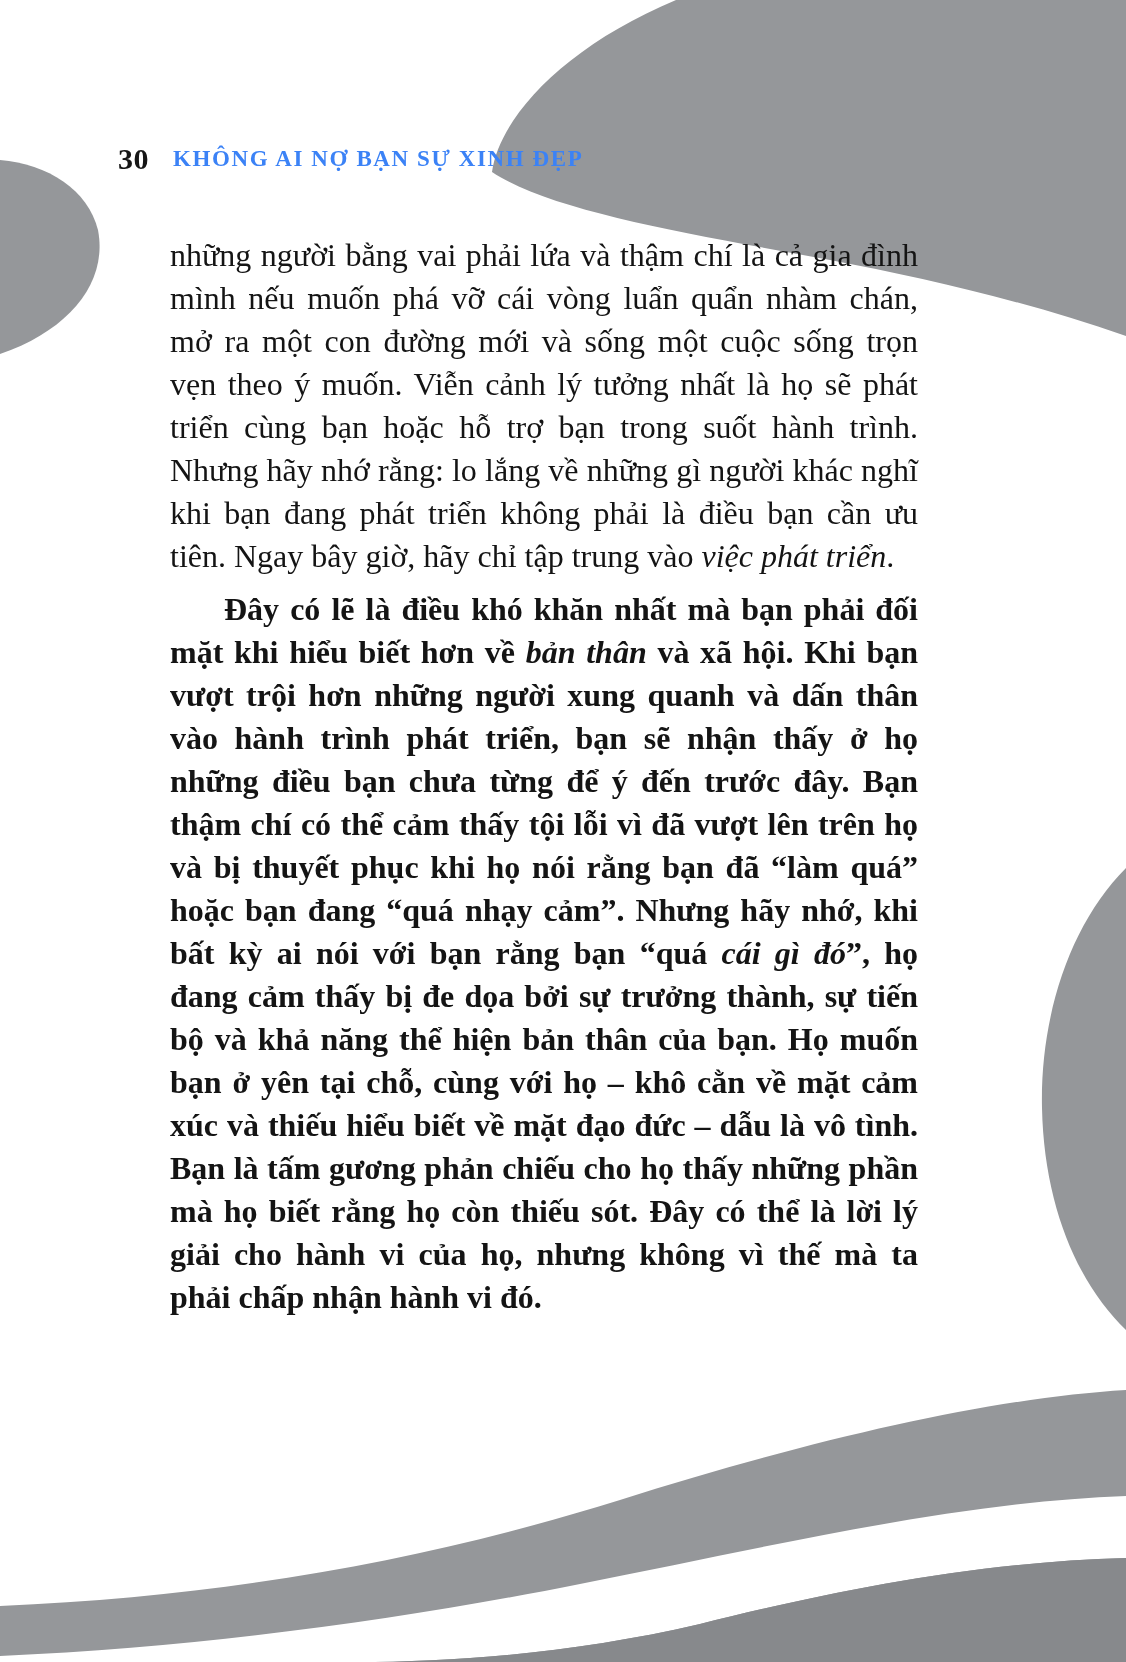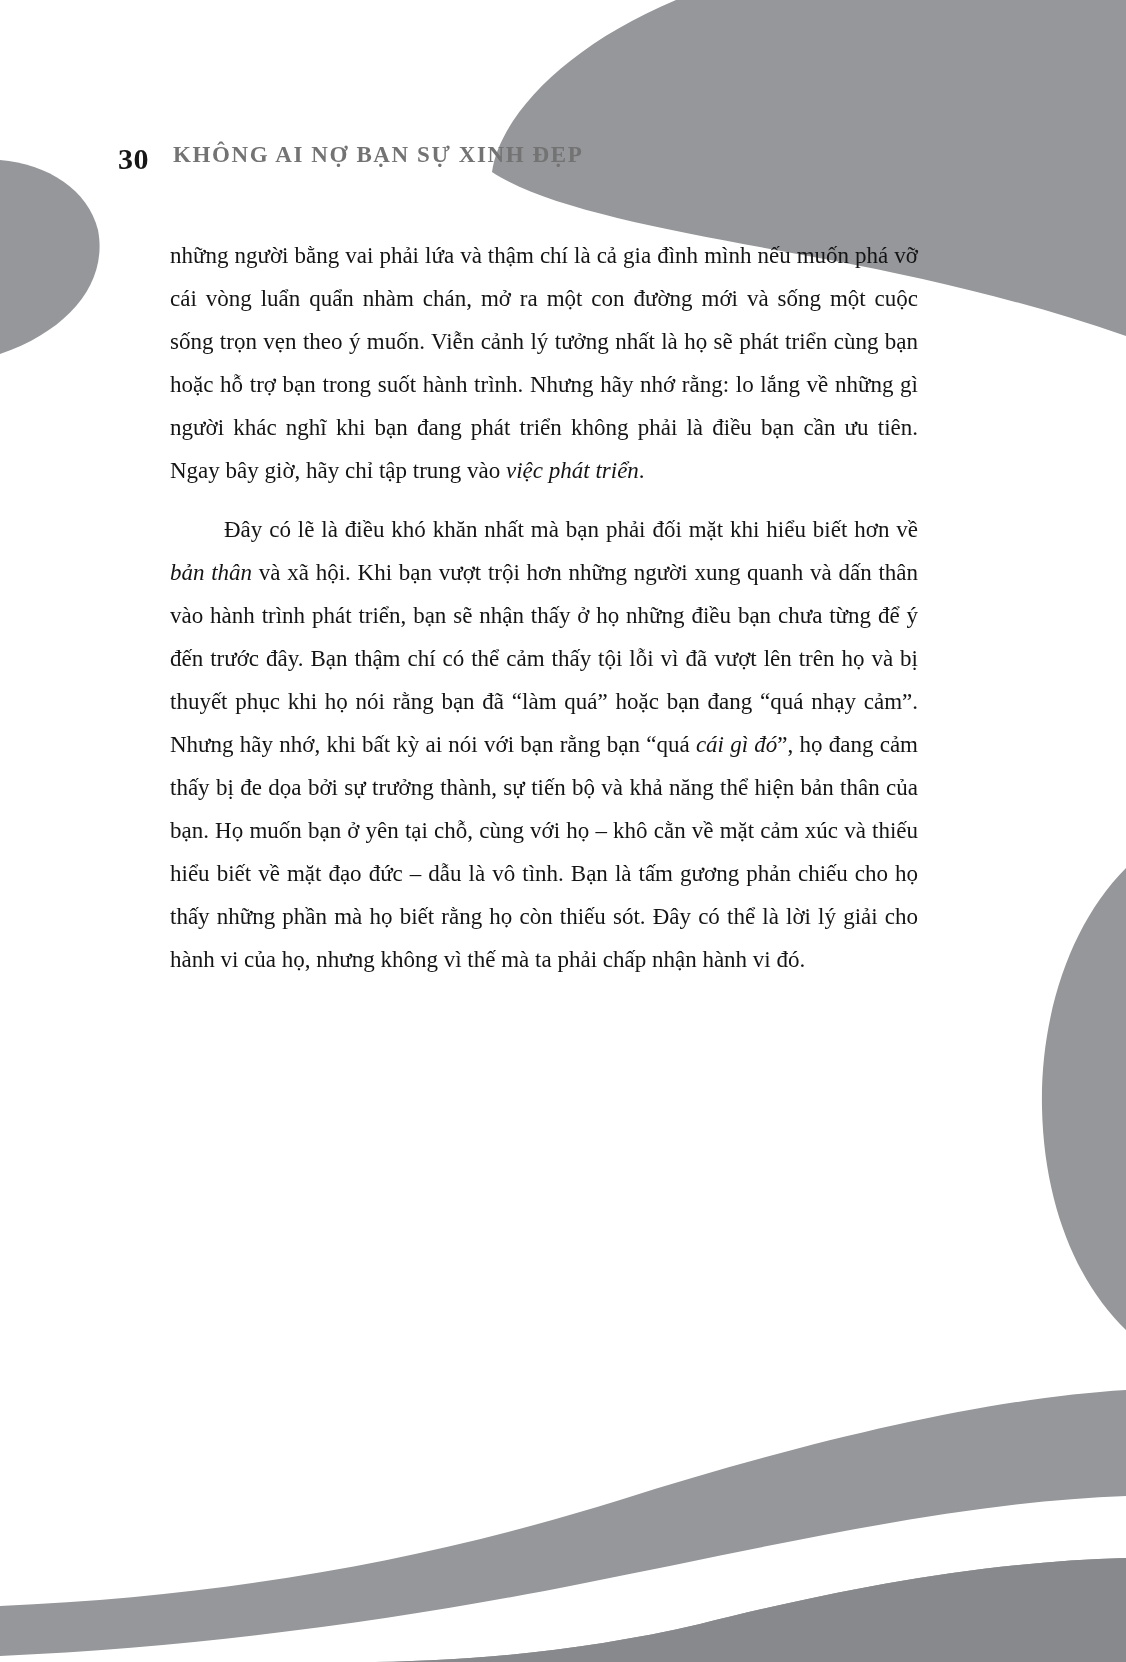--- a/index.html
+++ b/index.html
@@ -23,47 +23,47 @@
   .content-layer {
     position: absolute;
     inset: 0;
     z-index: 1;
   }
   .page-header {
     position: absolute;
     top: 142px;
     left: 118px;
     display: flex;
-    align-items: flex-start;
+    align-items: center;
     gap: 24px;
     white-space: nowrap;
   }
   .page-number {
     font-size: 30px;
     font-weight: bold;
     letter-spacing: 0.5px;
   }
   .running-title {
     font-size: 23px;
     font-weight: bold;
     letter-spacing: 1.6px;
-    color: #737373;
+    color: #3b82f6;
   }
   .body-text {
     position: absolute;
     top: 234px;
     left: 170px;
     width: 748px;
-    font-size: 23px;
+    font-size: 32px;
     line-height: 43px;
     text-align: justify;
     color: #141414;
   }
   .body-text p { margin: 0; }
-  .body-text p + p { margin-top: 16px; }
+  .body-text p + p { margin-top: 10px; font-weight: bold; }
   .body-text p.indent { text-indent: 54px; }
   .italic { font-style: italic; }
 </style>
 </head>
 <body>
 
 <svg class="decor-layer" viewBox="0 0 1126 1662" xmlns="http://www.w3.org/2000/svg">
 
   <path d="M676,0 H1126 V336 C1022,300 924,278 830,260 C690,234 552,212 492,172 C500,116 566,46 676,0 Z" fill="#95979a"></path>
 

